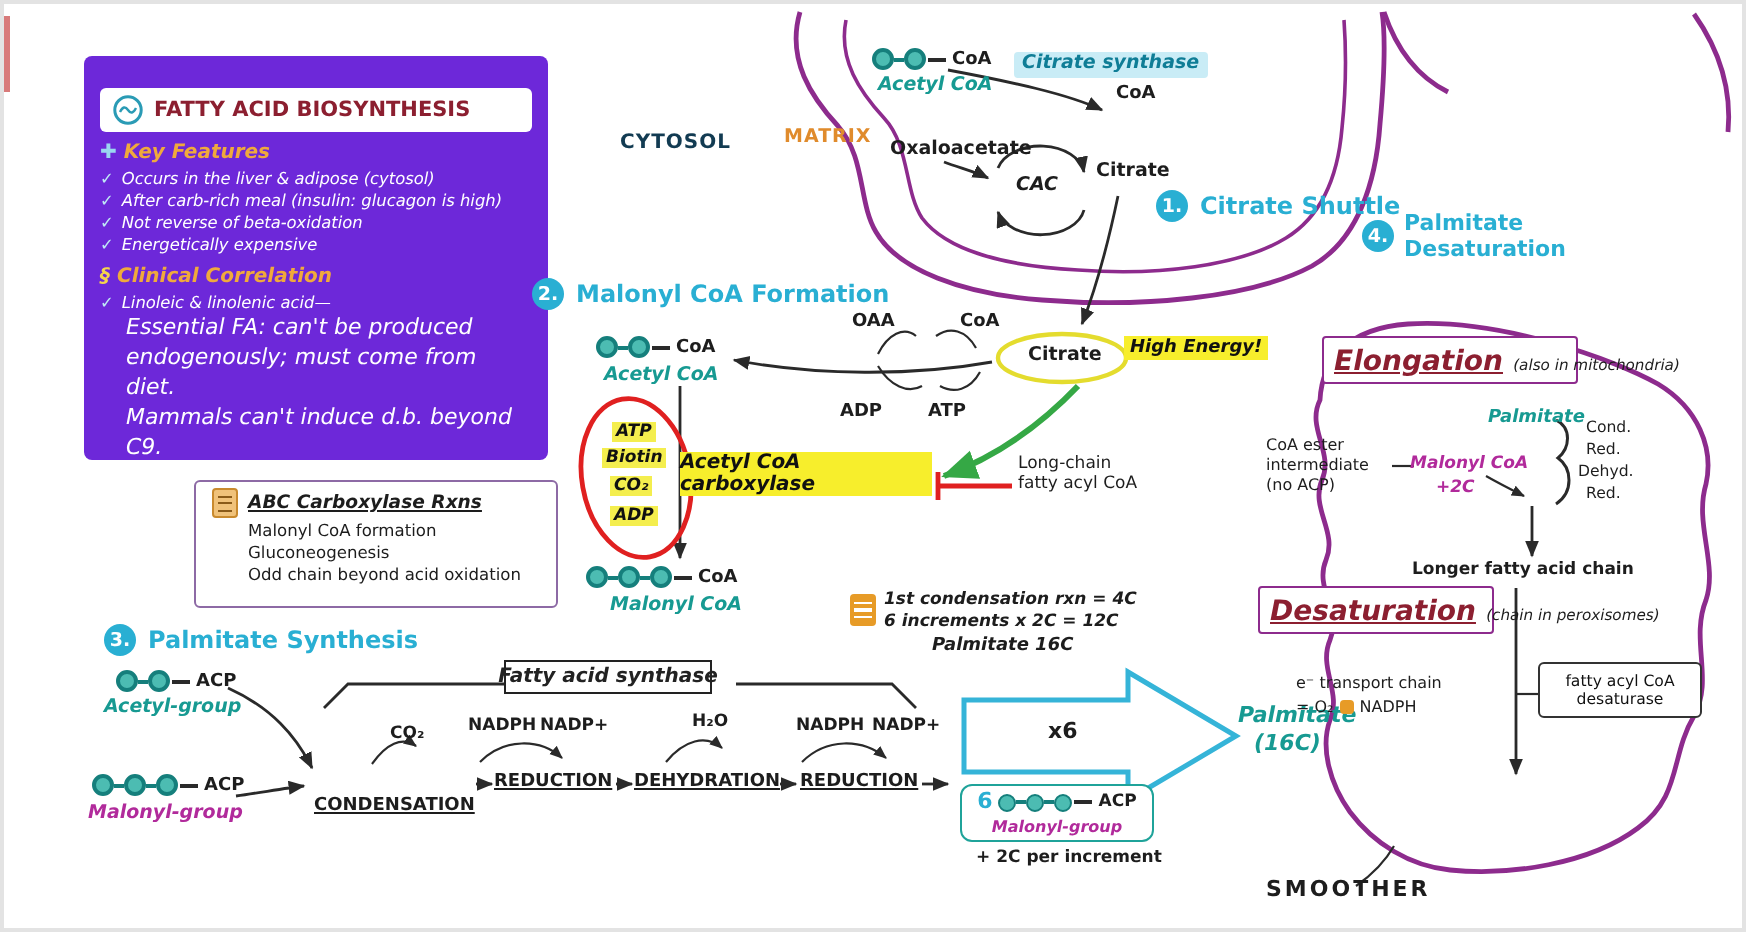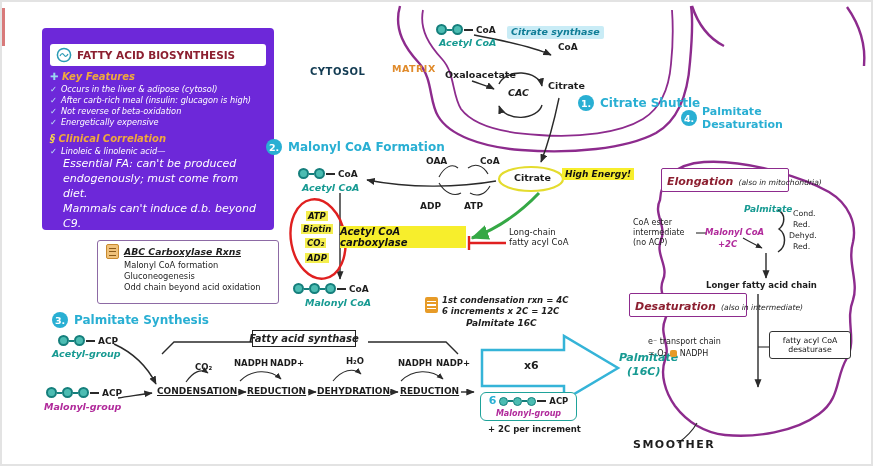--- a/index.html
+++ b/index.html
@@ -49,21 +49,21 @@
   .calc-icon i{display:block;height:1.5px;background:#fff}
   .enzyme{position:absolute;z-index:2;left:338px;top:224px;width:126px;height:22px;background:#f7ee2c;
           display:flex;align-items:center;justify-content:center;font-size:10px;font-weight:bold;font-style:italic;color:#111}
   .cof{position:absolute;z-index:2;background:#f4ee4e;font-size:8.5px;font-weight:bold;font-style:italic;padding:0 2px;color:#111}
   .synthasebox{left:250px;top:328px;width:104px;height:17px;border:1.5px solid #222;display:flex;align-items:center;
                justify-content:center;font-size:10px;font-weight:bold;font-style:italic}
   .incbox{left:478px;top:390px;width:97px;height:29px;border:1.4px solid #1fa39a;border-radius:6px;
           display:flex;flex-direction:column;align-items:center;justify-content:center;gap:1px}
   .incline{display:flex;align-items:center}
   .pmbox{border:1.4px solid #8d2b8d;border-radius:2px;padding:2px 5px}
-  .pmbox .ttl{color:#8c1f30;font-weight:bold;font-style:italic;font-size:11px}
+  .pmbox .ttl{color:#8c1f30;font-weight:bold;font-style:italic;text-decoration:underline;font-size:14px}
   .pmbox .nt{color:#1d1d1d;font-size:7.6px;font-style:italic}
   .desatbox{left:767px;top:329px;width:82px;height:28px;border:1.3px solid #333;border-radius:3px;
             display:flex;flex-direction:column;align-items:center;justify-content:center;font-size:7.8px;color:#111;line-height:1.2}
   .mark{display:inline-block;width:7px;height:7px;background:#e79b27;border-radius:2px;margin:0 3px}
   .edge{position:absolute;z-index:3;left:0;top:6px;width:3px;height:38px;background:#d87a7a}
   .ctr{text-align:center;white-space:normal}
 </style>
 </head>
 <body>
 
@@ -296,21 +296,21 @@
       <span class="bead"></span>
       <span class="blink"></span>
       <span class="bead"></span>
       <span class="btail"></span>
     <span class="bsuf">ACP</span>
   </div>
   <div class="t mag f95" style="left:42px;top:400px">Malonyl-group</div>
 
   <div class="t wbox synthasebox">Fatty acid synthase</div>
 
-  <div class="t blk b f9 u" style="left:155px;top:384px">CONDENSATION</div>
+  <div class="t blk b f9 u" style="left:155px;top:396px">CONDENSATION</div>
   <div class="t blk b f9 u" style="left:245px;top:384px">REDUCTION</div>
   <div class="t blk b f9 u" style="left:315px;top:384px">DEHYDRATION</div>
   <div class="t blk b f9 u" style="left:398px;top:384px">REDUCTION</div>
 
   <div class="t blk b f85" style="left:193px;top:361px">CO₂</div>
   <div class="t blk b f85" style="left:232px;top:357px">NADPH</div>
   <div class="t blk b f85" style="left:268px;top:357px">NADP+</div>
   <div class="t blk b f85" style="left:344px;top:355px">H₂O</div>
   <div class="t blk b f85" style="left:396px;top:357px">NADPH</div>
   <div class="t blk b f85" style="left:434px;top:357px">NADP+</div>
@@ -353,21 +353,21 @@
 
   <div class="t blk f78" style="left:791px;top:208px">Cond.</div>
   <div class="t blk f78" style="left:791px;top:219px">Red.</div>
   <div class="t blk f78" style="left:787px;top:230px">Dehyd.</div>
   <div class="t blk f78" style="left:791px;top:241px">Red.</div>
 
   <div class="t blk b f85" style="left:704px;top:279px">Longer fatty acid chain</div>
 
   <div class="t wbox pmbox" style="left:627px;top:291px;width:118px">
     <span class="ttl">Desaturation</span>
-    <span class="nt">(also in intermediate)</span>
+    <span class="nt">(chain in peroxisomes)</span>
   </div>
 
   <div class="t blk f8" style="left:646px;top:335px">e⁻ transport chain</div>
   <div class="t blk f8" style="left:646px;top:347px;display:flex;align-items:center">
     <span>= O₂</span>
     <span class="mark"></span>
     <span>NADPH</span>
   </div>
 
   <div class="t wbox desatbox">

